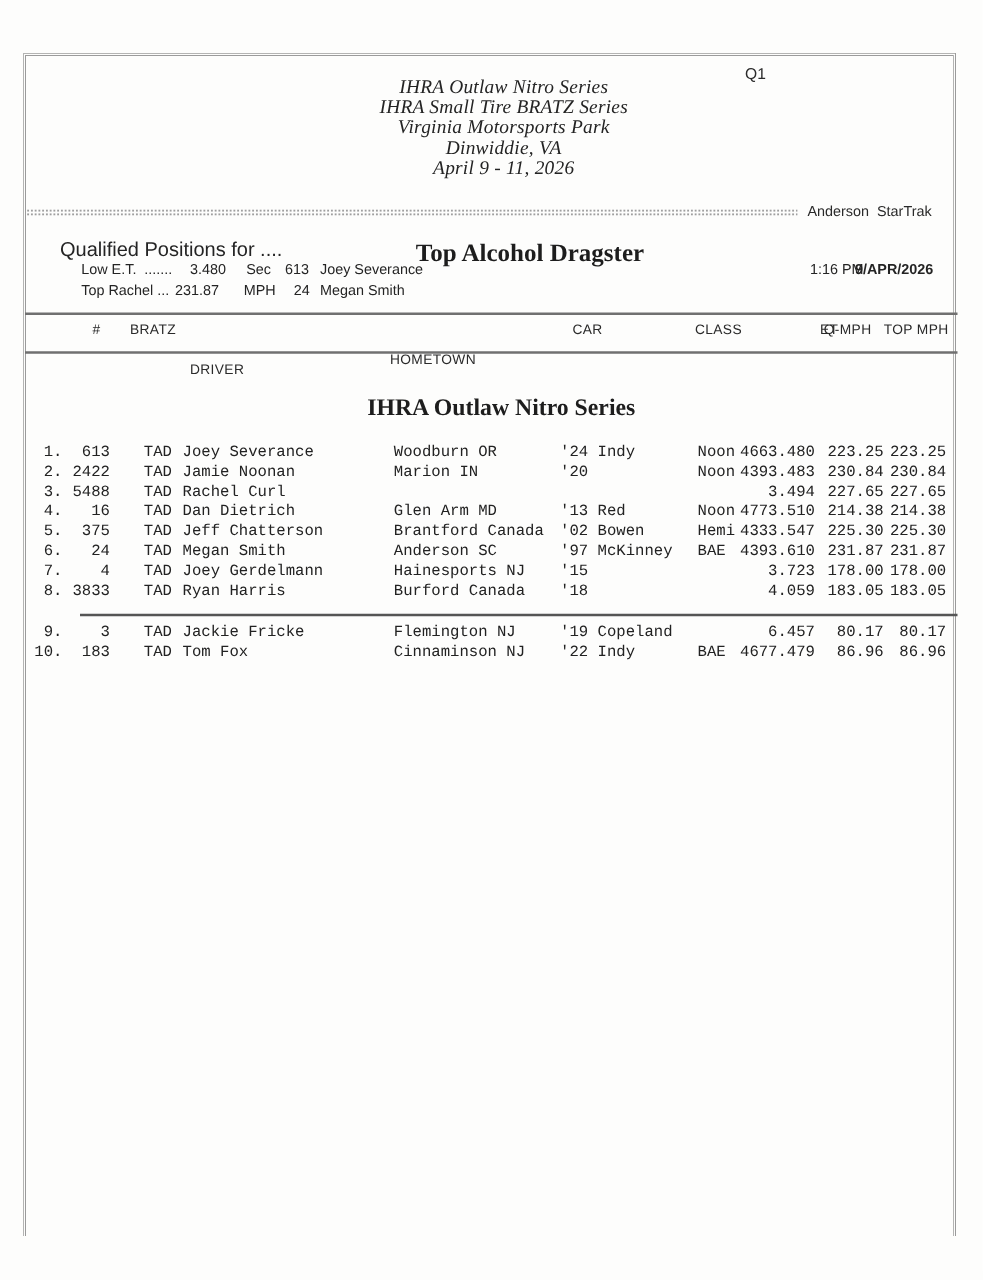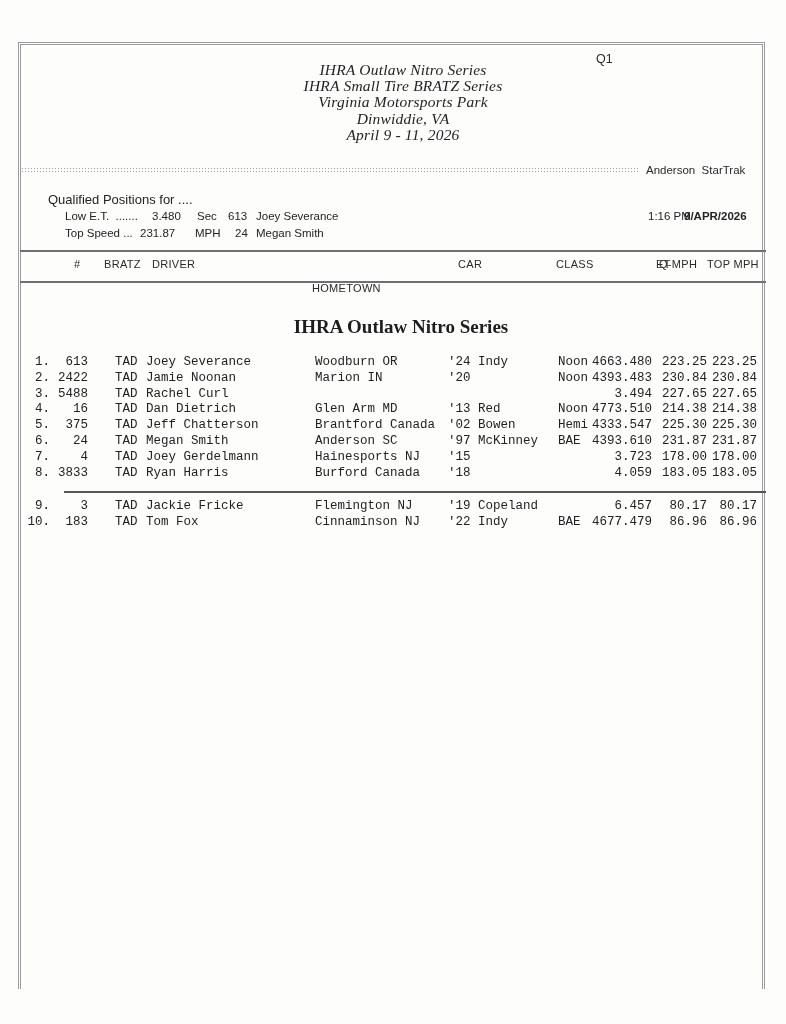--- a/index.html
+++ b/index.html
@@ -23,21 +23,21 @@
     position:absolute;left:10px;top:62px;width:786px;text-align:center;
     font-family:"Liberation Serif", serif;font-style:italic;
     font-size:15.5px;line-height:16.2px;color:#242424;letter-spacing:.2px;
   }
   .halftone-band{
     position:absolute;left:21px;top:167px;width:617px;height:6px;
     background-image:radial-gradient(circle,#9e9e9e 0.8px,transparent 0.95px);
     background-size:3px 3px;
   }
   .timing-system{position:absolute;left:646px;top:164px;font-size:11.5px;color:#2a2a2a;white-space:pre;}
-  .qual-heading{position:absolute;left:48px;top:192px;font-size:13px;color:#242424;text-align:center;}
+  .qual-heading{position:absolute;left:48px;top:192px;font-size:16px;color:#242424;text-align:center;}
   .qline{position:absolute;font-size:11.5px;color:#242424;white-space:pre;}
   .class-title{
     position:absolute;left:299px;top:192px;width:250px;text-align:center;
     font-family:"Liberation Serif", serif;font-weight:bold;font-size:20px;color:#1d1d1d;
   }
   .rule{position:absolute;left:20px;width:746px;height:2px;background:#707070;}
   .colhead{position:absolute;top:258px;font-size:11px;letter-spacing:.3px;color:#2a2a2a;white-space:pre;}
   .section-title{
     position:absolute;left:8px;top:316px;width:786px;text-align:center;
     font-family:"Liberation Serif", serif;font-weight:bold;font-size:19px;color:#1d1d1d;
@@ -63,40 +63,41 @@
     <div>Virginia Motorsports Park</div>
     <div>Dinwiddie, VA</div>
     <div>April 9 - 11, 2026</div>
   </div>
 
   <div class="halftone-band"></div>
   <div class="timing-system">Anderson  StarTrak</div>
 
   <div class="qual-heading">Qualified Positions for  ....</div>
 
+  <div class="class-title">Top Alcohol Dragster</div>
 
   <span class="qline" style="left:65px;top:210px;">Low E.T.  .......</span>
   <span class="qline" style="left:152px;top:210px;">3.480</span>
   <span class="qline" style="left:197px;top:210px;">Sec</span>
   <span class="qline" style="left:228px;top:210px;">613</span>
   <span class="qline" style="left:256px;top:210px;">Joey Severance</span>
 
-  <span class="qline" style="left:65px;top:227px;">Top Speed ...</span>
+  <span class="qline" style="left:65px;top:227px;">Top Rachel ...</span>
   <span class="qline" style="left:140px;top:227px;">231.87</span>
   <span class="qline" style="left:195px;top:227px;">MPH</span>
   <span class="qline" style="left:235px;top:227px;">24</span>
   <span class="qline" style="left:256px;top:227px;">Megan Smith</span>
 
   <span class="qline" style="left:648px;top:210px;text-align:center;">1:16 PM</span>
   <span class="qline" style="left:684px;top:210px;font-weight:bold;">9/APR/2026</span>
 
   <div class="rule" style="top:250px;"></div>
   <span class="colhead" style="left:74px;">#</span>
   <span class="colhead" style="left:104px;">BRATZ</span>
-  <span class="colhead" style="left:152px;">DRIVER</span>
+  <span class="colhead" style="left:152px;margin-top:32px;">DRIVER</span>
   <span class="colhead" style="left:312px;margin-top:24px;">HOMETOWN</span>
   <span class="colhead" style="left:458px;">CAR</span>
   <span class="colhead" style="left:556px;">CLASS</span>
   <span class="colhead" style="left:656px;">ET</span>
   <span class="colhead" style="left:659px;">Q-MPH</span>
   <span class="colhead" style="left:707px;text-align:center;">TOP MPH</span>
   <div class="rule" style="top:281px;"></div>
 
   <div class="section-title">IHRA Outlaw Nitro Series</div>
 

